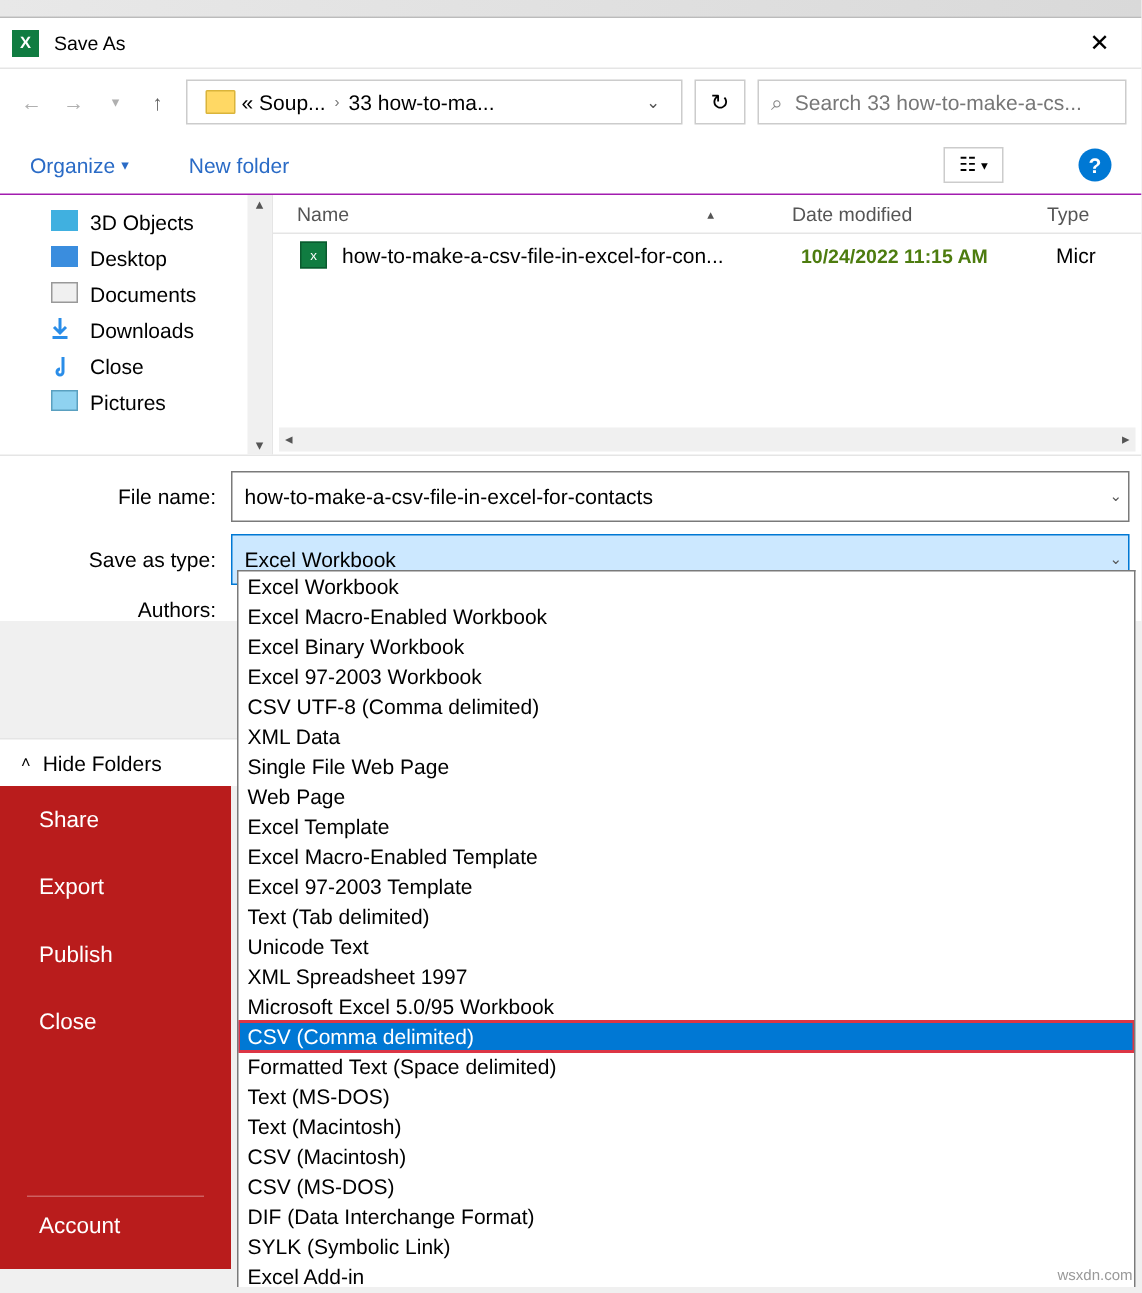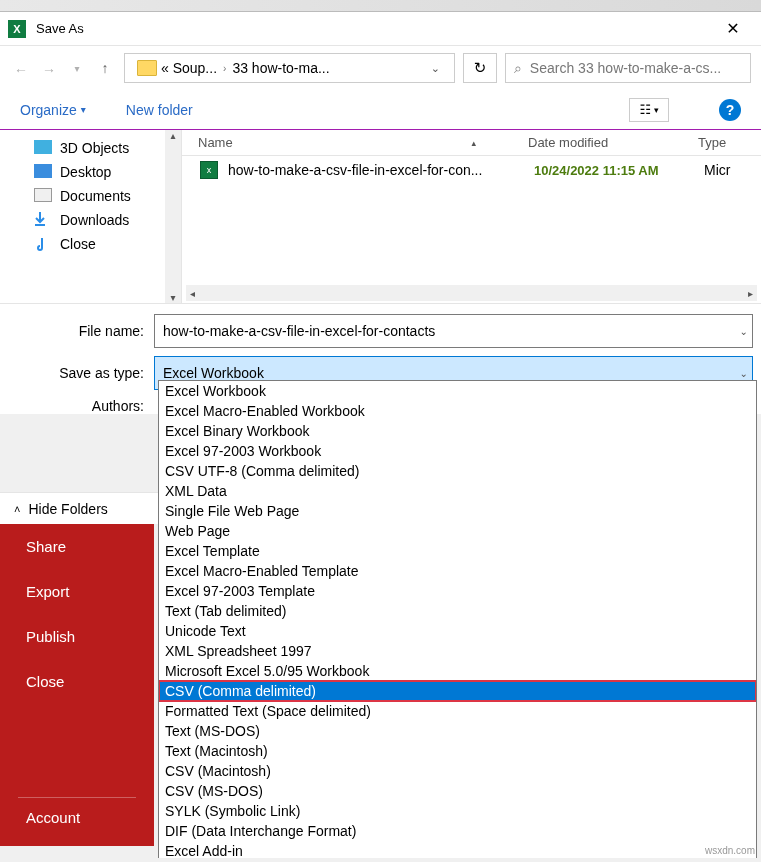--- a/index.html
+++ b/index.html
@@ -145,20 +145,24 @@
         <span class="ic"><svg class="arrow-down" viewBox="0 0 12 14">
             <path d="M6 0 L6 9 M2 6 L6 10 L10 6 M1 13 L11 13" stroke="#2a8de8" stroke-width="2" fill="none"></path>
           </svg></span>
         <span>Downloads</span>
       </div>
     <div class="tree-item">
         <span class="ic"><svg class="note-ic" viewBox="0 0 12 16">
             <path d="M8 2 L8 12 A2 2 0 1 1 6 10" stroke="#2a8de8" stroke-width="2" fill="none"></path>
           </svg></span>
         <span>Close</span>
+      </div>
+    <div class="tree-item">
+        <span class="ic ic-pictures"></span>
+        <span>Pictures</span>
       </div>
     <div class="tree-scroll">
         <span>▴</span>
         <span>▾</span>
       </div>
   </div>
   <div class="file-area">
     <div class="headers">
       <div class="col col-name">
           <span>Name</span>
@@ -215,22 +219,22 @@
     <div class="opt">Text (Tab delimited)</div>
     <div class="opt">Unicode Text</div>
     <div class="opt">XML Spreadsheet 1997</div>
     <div class="opt">Microsoft Excel 5.0/95 Workbook</div>
     <div class="opt selected">CSV (Comma delimited)</div>
     <div class="opt">Formatted Text (Space delimited)</div>
     <div class="opt">Text (MS-DOS)</div>
     <div class="opt">Text (Macintosh)</div>
     <div class="opt">CSV (Macintosh)</div>
     <div class="opt">CSV (MS-DOS)</div>
+    <div class="opt">DIF (Data Interchange Format)</div>
     <div class="opt">SYLK (Symbolic Link)</div>
-    <div class="opt">DIF (Data Interchange Format)</div>
     <div class="opt">Excel Add-in</div>
   </div>
 
 <div class="hide-folders">
   <span class="chev">˄</span>
   <span>Hide Folders</span>
 </div>
 
 <div class="green-sidebar">
   <div class="gs-item">Share</div>

